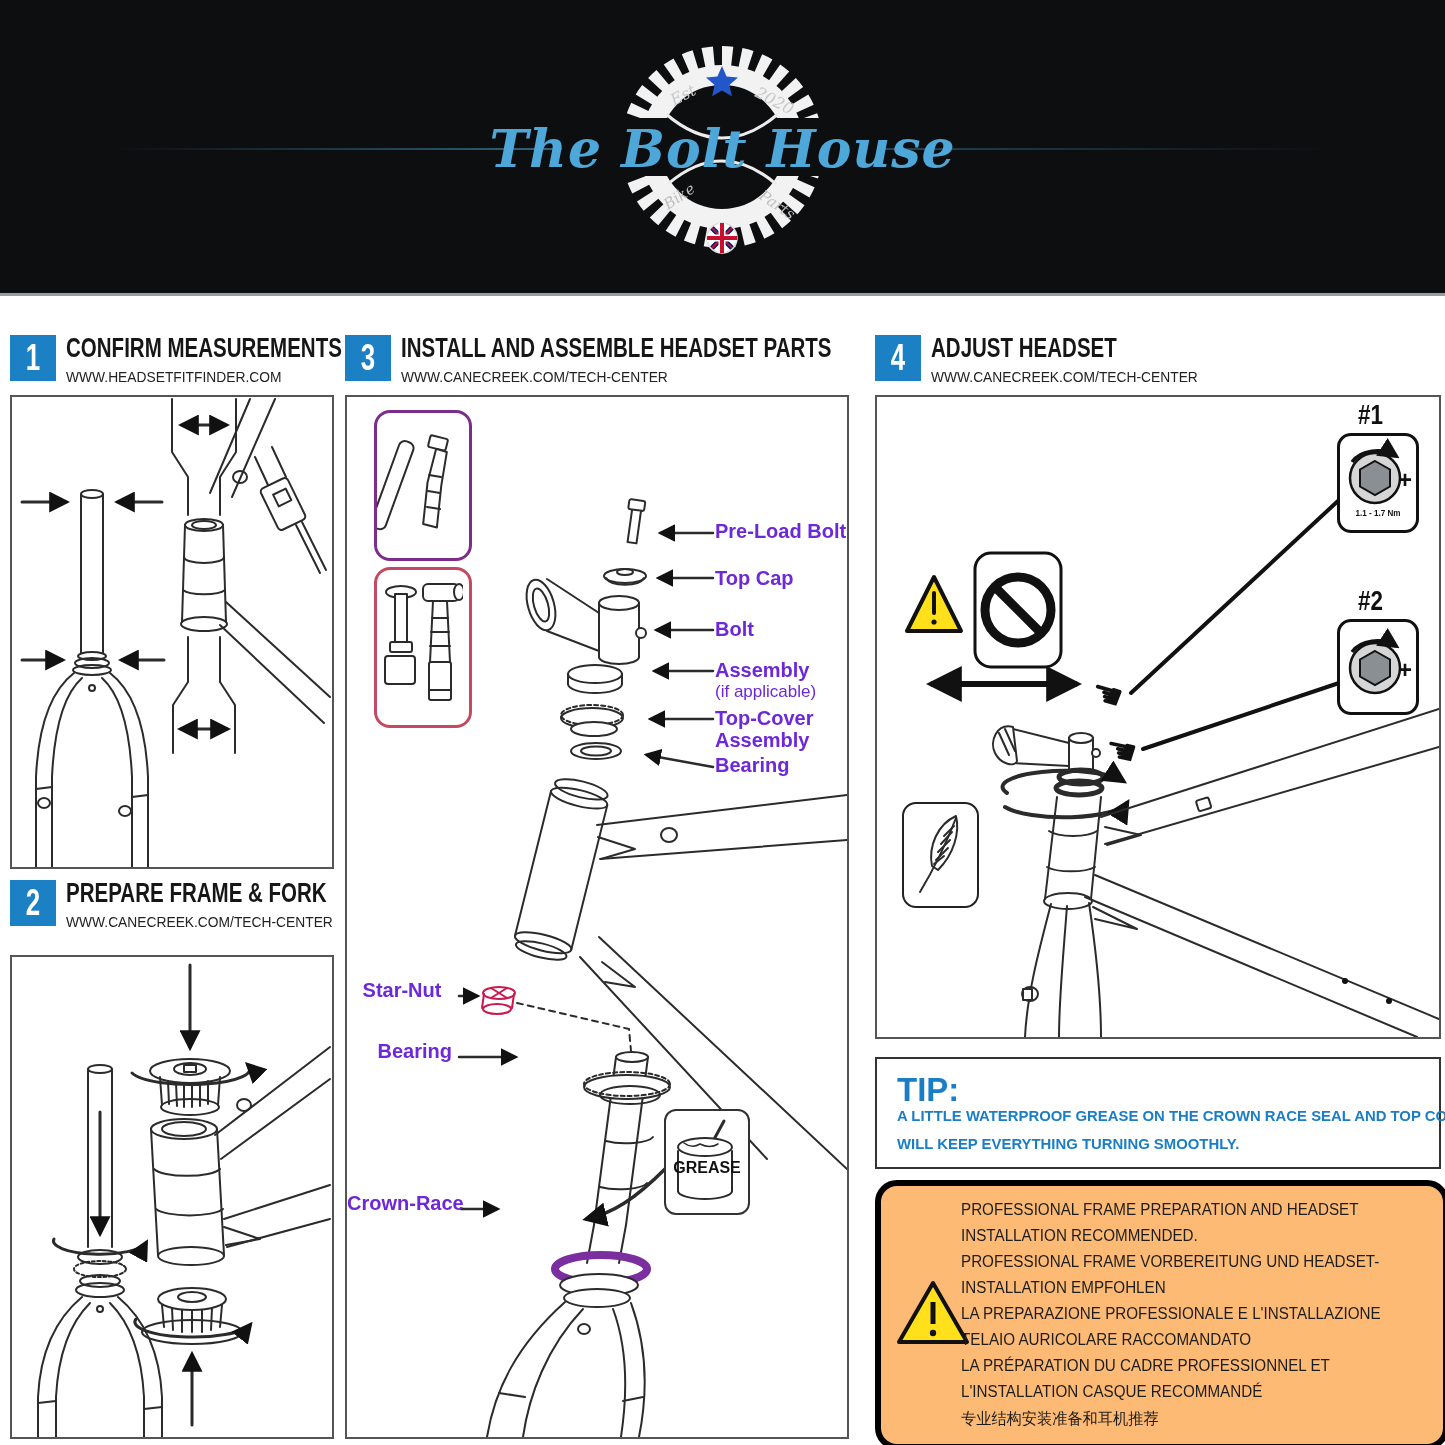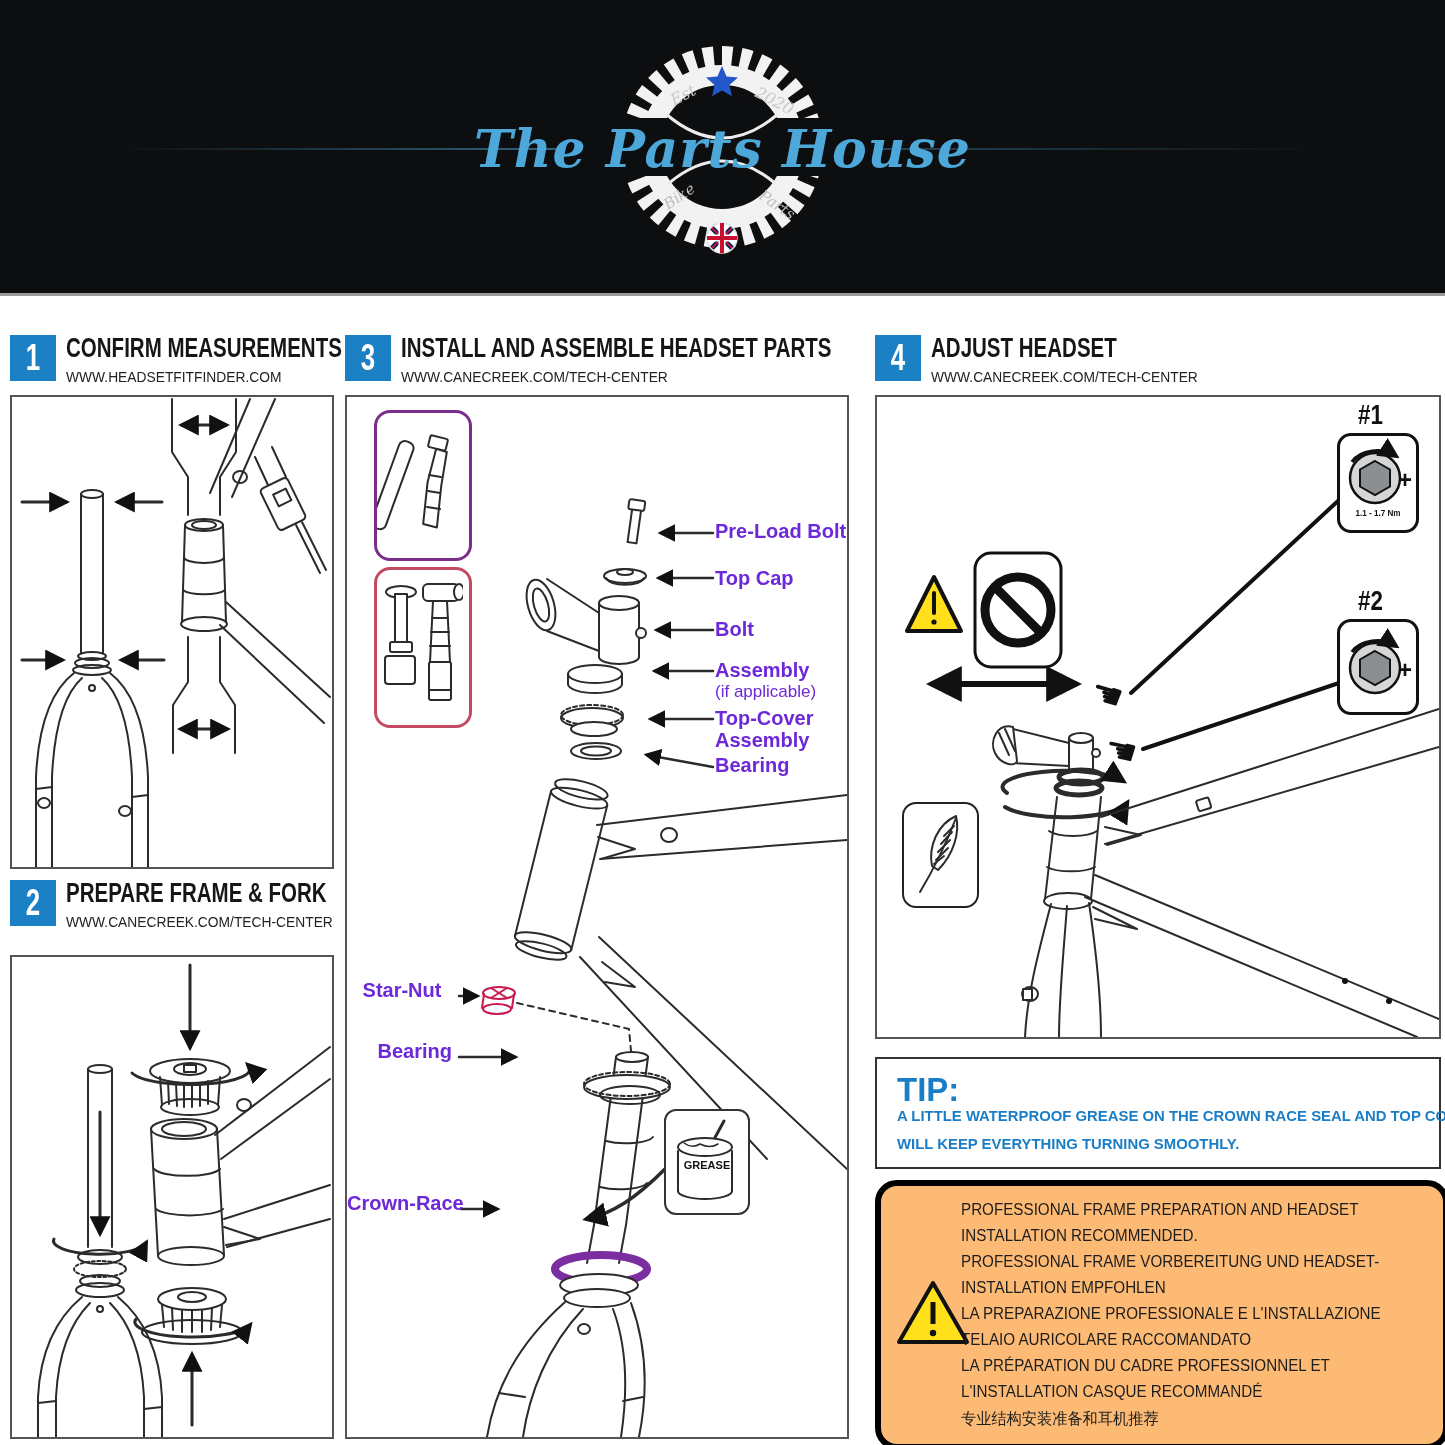--- a/index.html
+++ b/index.html
@@ -36,21 +36,21 @@
   .hand{position:absolute;font-size:36px;color:#111;line-height:1;}
   
   #tipbox{position:absolute;border:2px solid #333;background:#fff;}
   #tip-head{position:absolute;left:20px;top:12px;font-size:33px;font-weight:700;color:#1a7ec6;}
   .tip-line{position:absolute;left:20px;font-size:15.5px;font-weight:700;color:#1a7ec6;white-space:nowrap;
      transform:scaleX(.96);transform-origin:left top;}
   #notice{position:absolute;background:#fdba74;border:6px solid #000000;border-radius:22px;}
   .notice-line{position:absolute;left:80px;font-size:16px;color:#1d1d1d;white-space:nowrap;
      transform:scaleX(.95);transform-origin:left top;font-weight:500;}
   .greasebox{position:absolute;border:2.5px solid #333;border-radius:12px;background:#fff;}
-  .grease-lbl{position:absolute;left:0;width:100%;text-align:center;font-weight:700;font-size:11px;color:#111;}
+  .grease-lbl{position:absolute;left:0;width:100%;text-align:center;font-weight:700;font-size:16px;color:#111;}
 </style>
 </head>
 <body>
 
 <div id="page">
 
   <div id="banner">
     <div class="streak"></div>
     <svg width="320" height="250" style="position:absolute;left:562px;top:22px;">
 
@@ -74,21 +74,21 @@
       <g>
         <circle cx="160" cy="216" r="15" fill="#ffffff" stroke="#dddddd" stroke-width="1.5"></circle>
         <path d="M150,206 L170,226 M170,206 L150,226" stroke="#012169" stroke-width="5"></path>
         <path d="M150,206 L170,226 M170,206 L150,226" stroke="#c8102e" stroke-width="1.8"></path>
         <rect x="156.5" y="201" width="7" height="30" fill="#ffffff"></rect>
         <rect x="145" y="212.5" width="30" height="7" fill="#ffffff"></rect>
         <rect x="158" y="201" width="4" height="30" fill="#c8102e"></rect>
         <rect x="145" y="214" width="30" height="4" fill="#c8102e"></rect>
       </g>
     </svg>
-    <div id="logo-title">The Parts House</div>
+    <div id="logo-title">The Bolt House</div>
   </div>
 
   <div class="sec-head" style="left:10px;top:335px;">
     <div class="badge">
         <span>1</span>
       </div>
     <div class="sec-txt">
       <div class="sec-title">CONFIRM MEASUREMENTS</div>
       <div class="sec-url">WWW.HEADSETFITFINDER.COM</div>
     </div>

